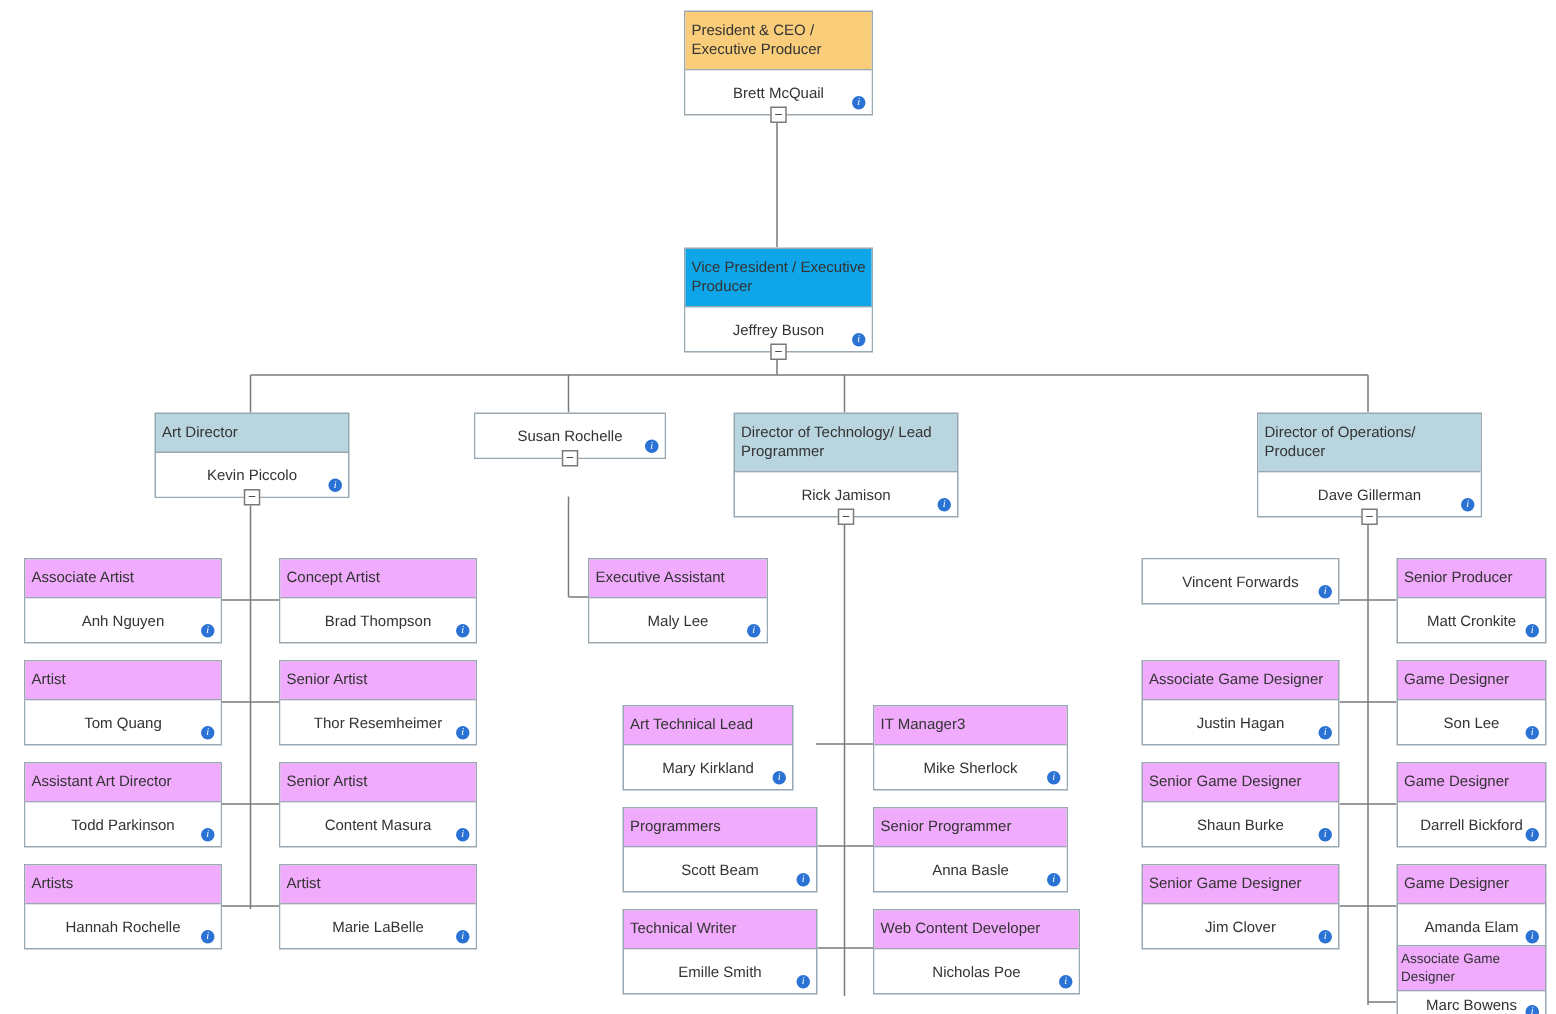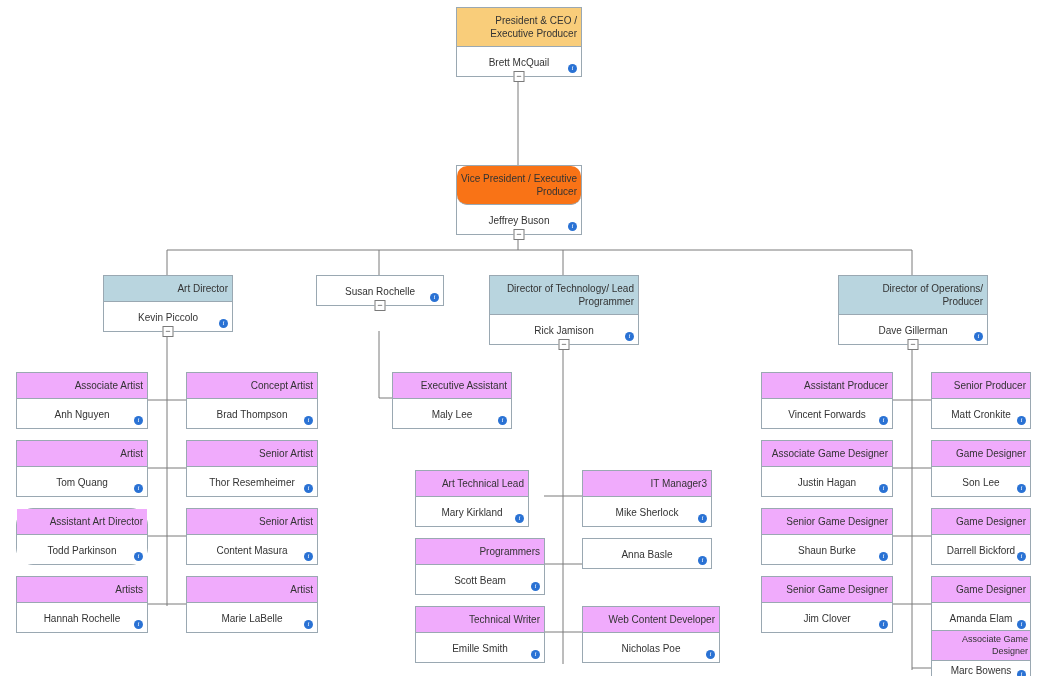--- a/index.html
+++ b/index.html
@@ -20,29 +20,29 @@
     width: 1037px; height: 676px;
     pointer-events: none;
   }
   .node {
     position: absolute;
     border: 1px solid #9aa8b2;
     background: #fff;
   }
   .node .title {
     background: #b9d5df;
-    text-align: right;
+    text-align: left;
     padding: 6px 4px;
     font-size: 10px;
     color: #333;
     border-bottom: 1px solid #9aa8b2;
     line-height: 1.3;
   }
   .node.gold .title { background: #f9cd7a; }
-  .node.lightgold .title { background: #f97316; border-radius: 10px; }
+  .node.lightgold .title { background: #0ea5e9; }
   .node.grey .title { background: #f0abfc; }
   .node .name {
     text-align: center;
     padding: 10px 4px 8px 4px;
     font-size: 10px;
     color: #333;
     position: relative;
     background:#fff;
   }
   .info {
@@ -167,21 +167,21 @@
 </div>
 
 <div class="node grey" style="left:16px; top:372px; width:132px;">
   <div class="title">Associate Artist</div>
   <div class="name"><span>Anh Nguyen</span><span class="info">i</span></div>
 </div>
 <div class="node grey" style="left:16px; top:440px; width:132px;">
   <div class="title">Artist</div>
   <div class="name"><span>Tom Quang</span><span class="info">i</span></div>
 </div>
-<div class="node grey" style="left:16px; top:508px; width:132px;border-radius:17px;">
+<div class="node grey" style="left:16px; top:508px; width:132px;">
   <div class="title">Assistant Art Director</div>
   <div class="name"><span>Todd Parkinson</span><span class="info">i</span></div>
 </div>
 <div class="node grey" style="left:16px; top:576px; width:132px;">
   <div class="title">Artists</div>
   <div class="name"><span>Hannah Rochelle</span><span class="info">i</span></div>
 </div>
 
 <div class="node grey" style="left:186px; top:372px; width:132px;">
   <div class="title">Concept Artist</div>
@@ -216,29 +216,29 @@
 <div class="node grey" style="left:415px; top:606px; width:130px;">
   <div class="title">Technical Writer</div>
   <div class="name"><span>Emille Smith</span><span class="info">i</span></div>
 </div>
 
 <div class="node grey" style="left:582px; top:470px; width:130px;">
   <div class="title">IT Manager3</div>
   <div class="name"><span>Mike Sherlock</span><span class="info">i</span></div>
 </div>
 <div class="node grey" style="left:582px; top:538px; width:130px;">
+  <div class="title">Senior Programmer</div>
   <div class="name"><span>Anna Basle</span><span class="info">i</span></div>
 </div>
 <div class="node grey" style="left:582px; top:606px; width:138px;">
   <div class="title">Web Content Developer</div>
   <div class="name"><span>Nicholas Poe</span><span class="info">i</span></div>
 </div>
 
 <div class="node grey" style="left:761px; top:372px; width:132px;">
-  <div class="title">Assistant Producer</div>
   <div class="name"><span>Vincent Forwards</span><span class="info">i</span></div>
 </div>
 <div class="node grey" style="left:761px; top:440px; width:132px;">
   <div class="title">Associate Game Designer</div>
   <div class="name"><span>Justin Hagan</span><span class="info">i</span></div>
 </div>
 <div class="node grey" style="left:761px; top:508px; width:132px;">
   <div class="title">Senior Game Designer</div>
   <div class="name"><span>Shaun Burke</span><span class="info">i</span></div>
 </div>

